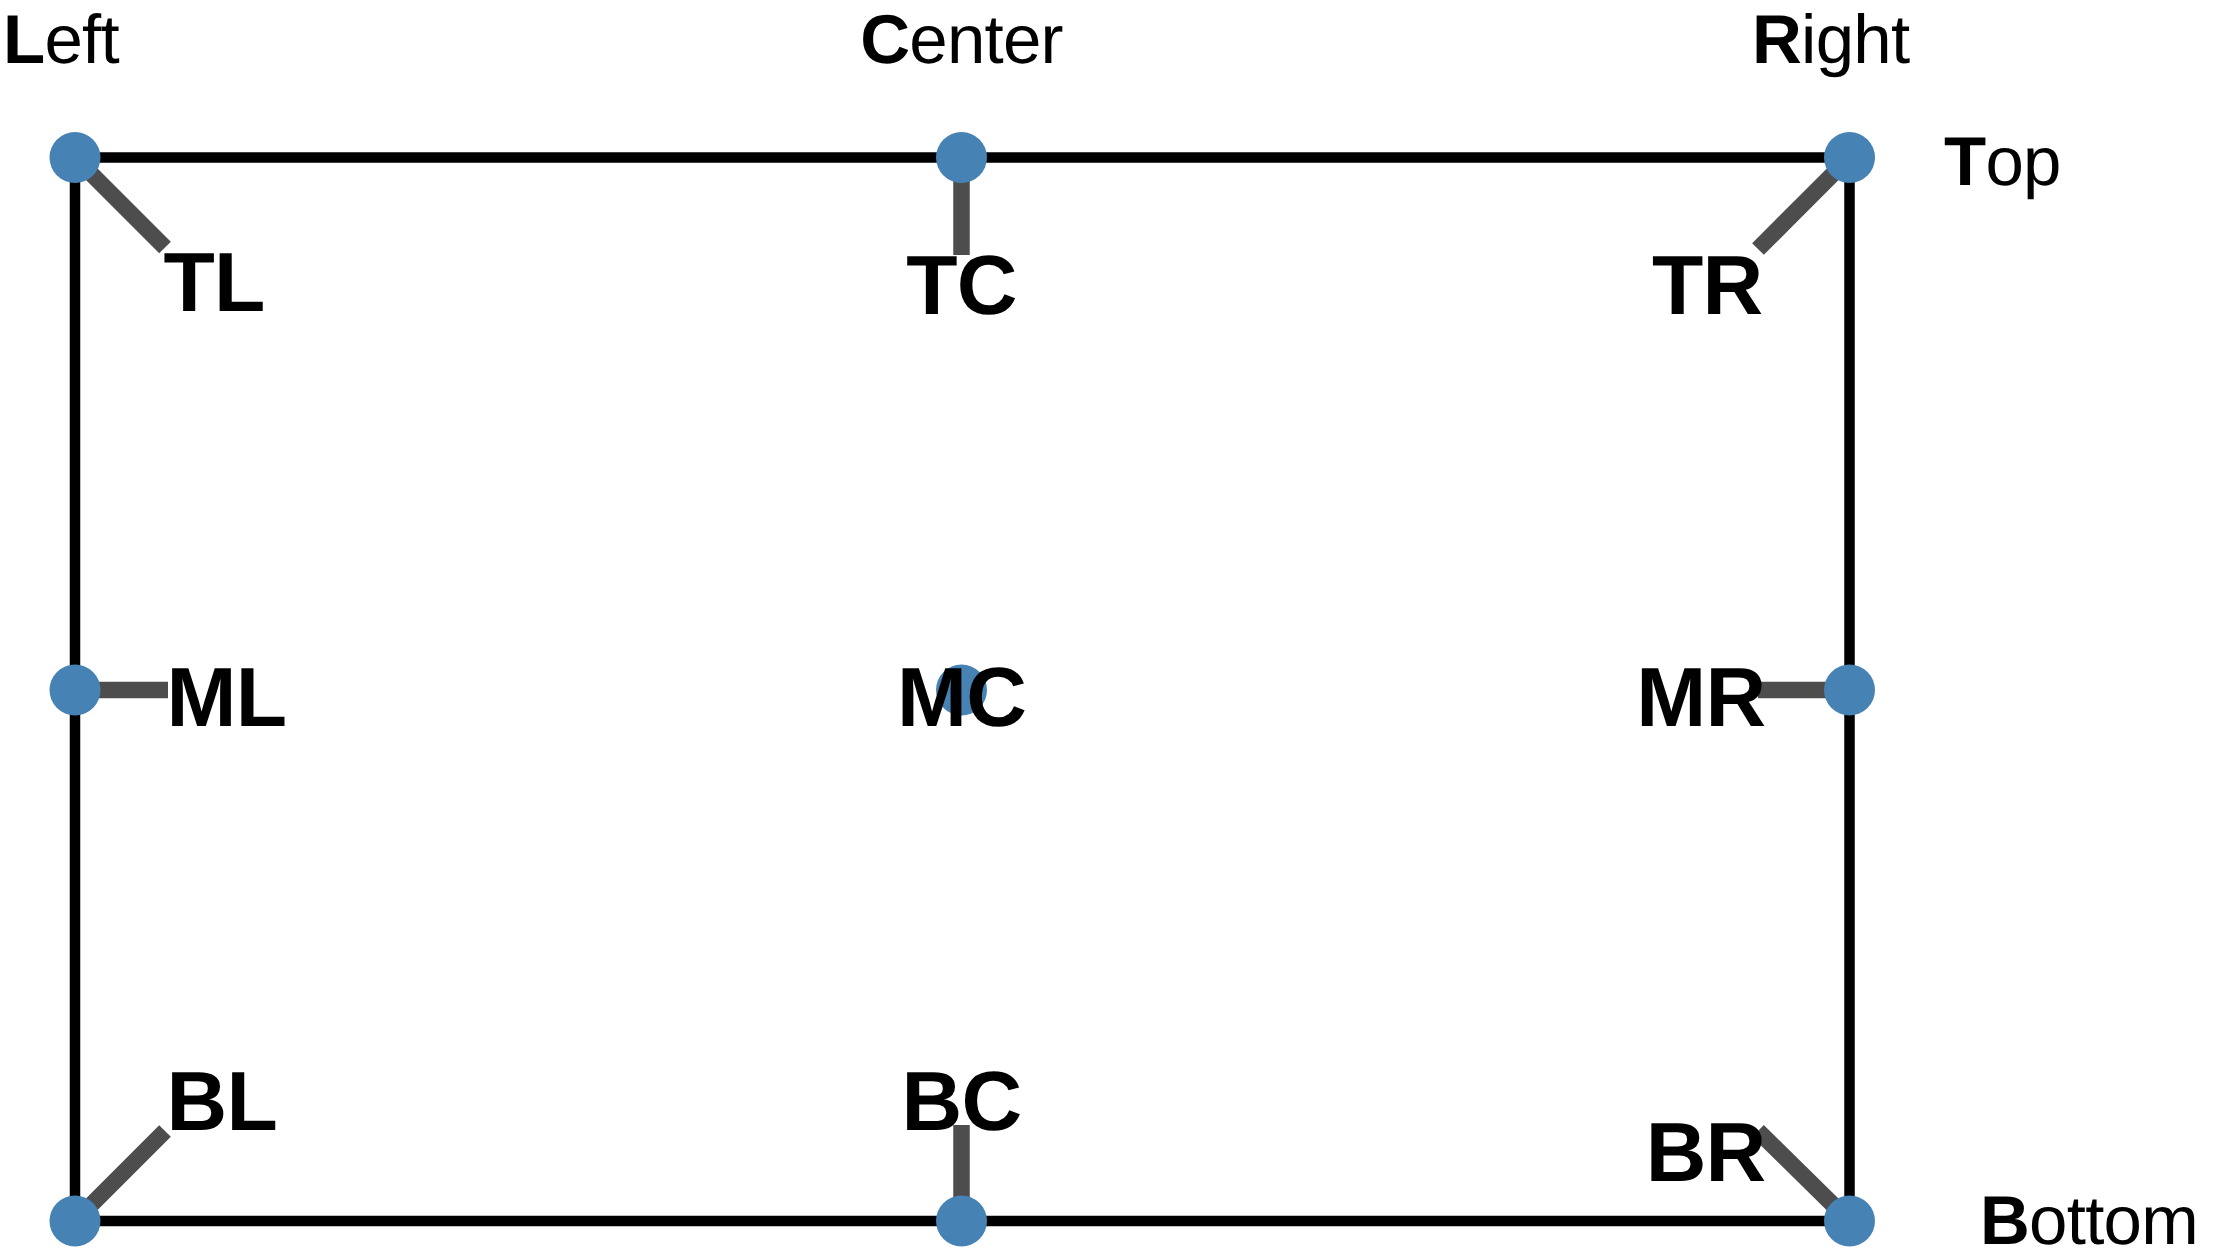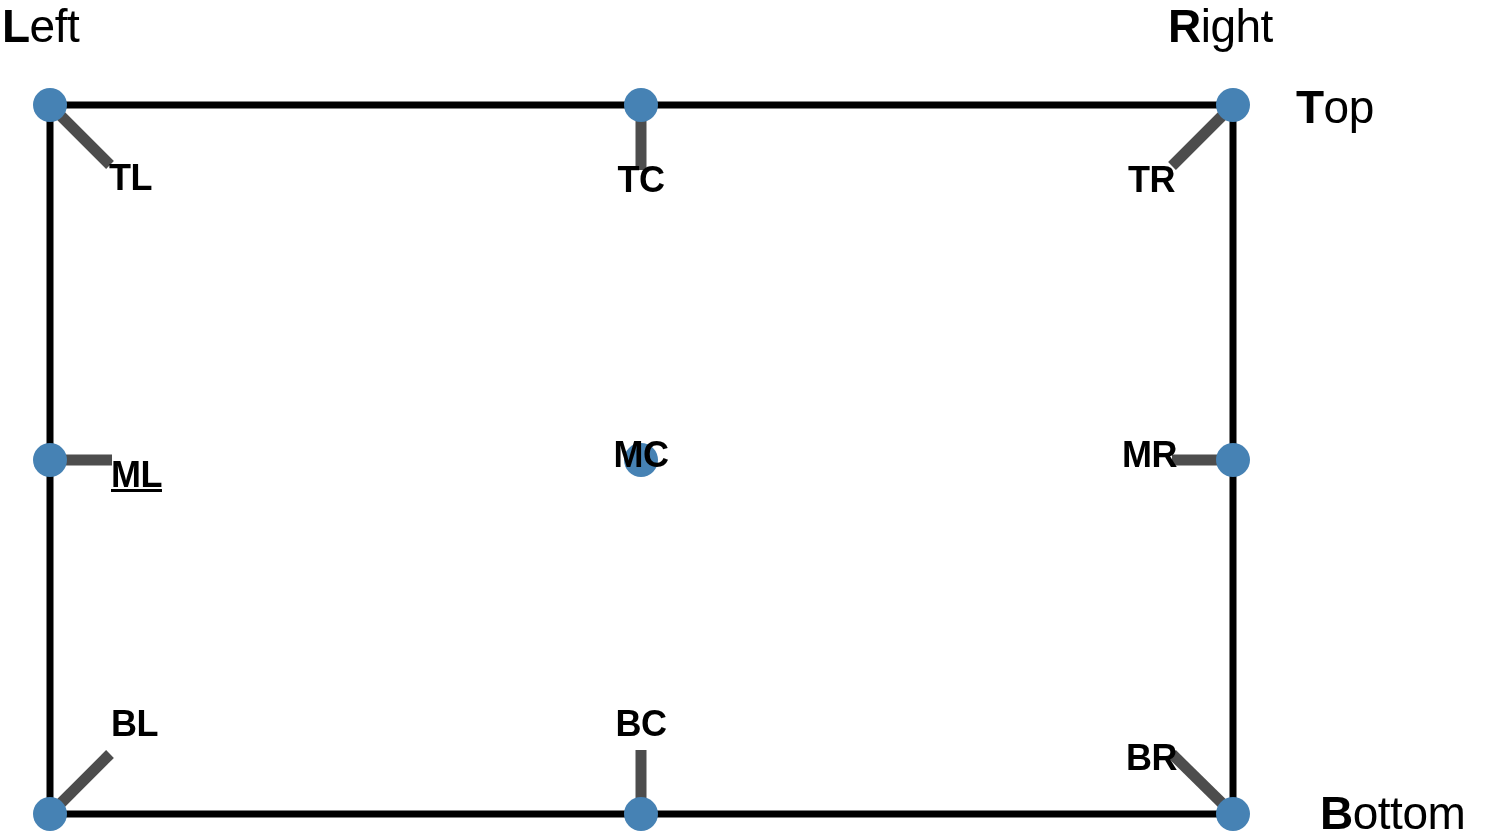--- a/index.html
+++ b/index.html
@@ -31,21 +31,21 @@
     color: #000000;
     white-space: nowrap;
     letter-spacing: -0.5px;
     line-height: 1;
   }
   .axis-label .cap {
     font-weight: 700;
   }
   .node-label {
     position: absolute;
-    font-size: 36px;
+    font-size: 56px;
     font-weight: 700;
     color: #000000;
     white-space: nowrap;
     letter-spacing: -0.5px;
     line-height: 1;
     text-align: center;
   }
   .anchor-tr { transform: translate(-100%, 0); }
   .anchor-tc { transform: translate(-50%, 0); }
 </style>
@@ -86,41 +86,44 @@
       <circle cx="50" cy="814" r="17" fill="#4682b4"></circle>
       <circle cx="641" cy="814" r="17" fill="#4682b4"></circle>
       <circle cx="1233" cy="814" r="17" fill="#4682b4"></circle>
     </g>
   </svg>
 
   <div class="axis-label" style="left:2px; top:3px;">
     <span class="cap">L</span><span>eft</span>
   </div>
 
+  <div class="axis-label anchor-tc" style="left:641px; top:3px;">
+    <span class="cap">C</span><span>enter</span>
+  </div>
 
   <div class="axis-label" style="left:1168px; top:3px;">
     <span class="cap">R</span><span>ight</span>
   </div>
 
   <div class="axis-label" style="left:1296px; top:84px;">
     <span class="cap">T</span><span>op</span>
   </div>
 
 
   <div class="axis-label" style="left:1320px; top:790px;">
     <span class="cap">B</span><span>ottom</span>
   </div>
 
   <div class="node-label" style="left:109px; top:160px;">TL</div>
 
   <div class="node-label anchor-tc" style="left:641px; top:162px;">TC</div>
 
   <div class="node-label anchor-tr" style="left:1175px; top:162px;">TR</div>
 
-  <div class="node-label" style="left:111px; top:457px;text-decoration:underline;">ML</div>
+  <div class="node-label" style="left:111px; top:437px;">ML</div>
 
   <div class="node-label anchor-tc" style="left:641px; top:437px;">MC</div>
 
   <div class="node-label anchor-tr" style="left:1177px; top:437px;">MR</div>
 
   <div class="node-label" style="left:111px; top:706px;">BL</div>
 
   <div class="node-label anchor-tc" style="left:641px; top:706px;">BC</div>
 
   <div class="node-label anchor-tr" style="left:1177px; top:740px;">BR</div>

